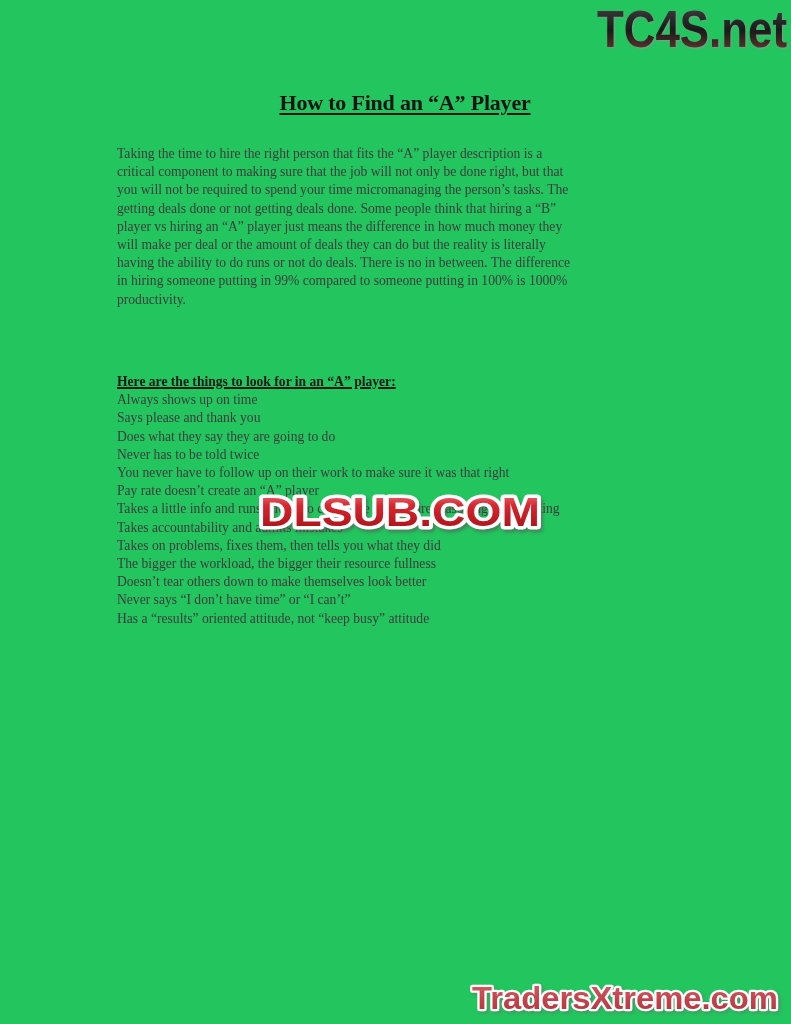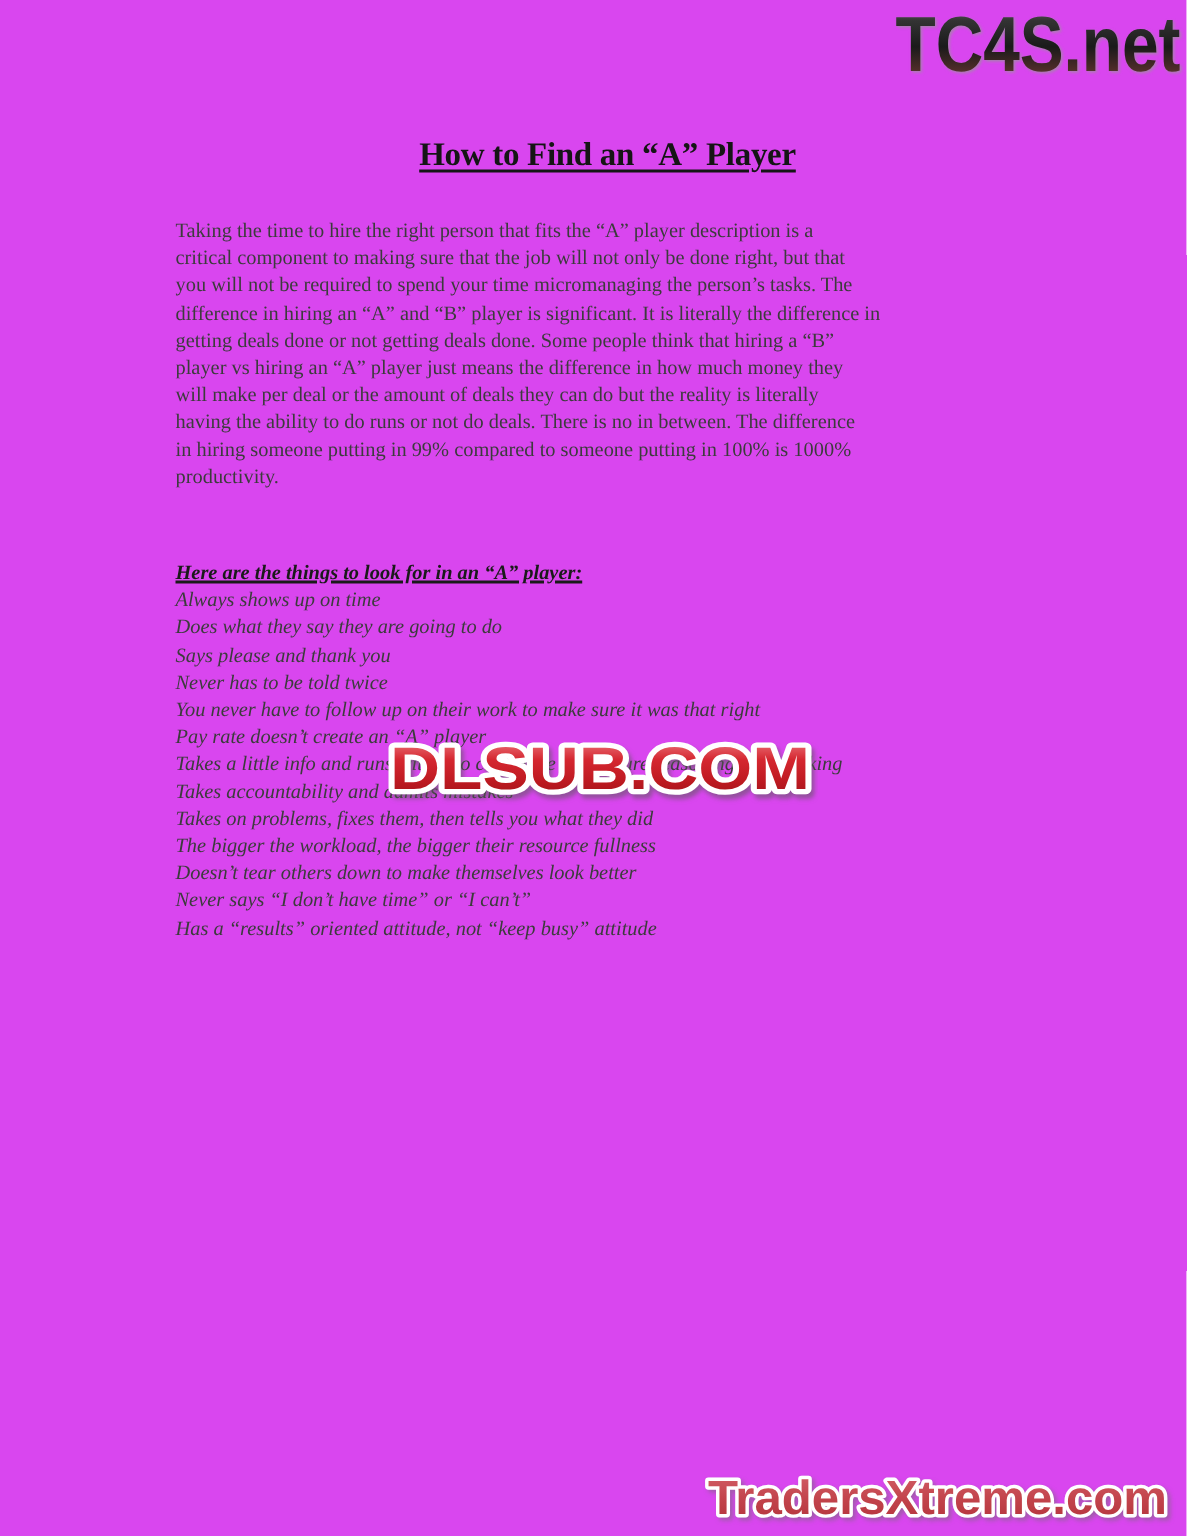--- a/index.html
+++ b/index.html
@@ -1,19 +1,19 @@
 <!DOCTYPE html>
 <html><head>
 <meta charset="utf-8">
 <style>
   html,body{margin:0;padding:0;background:#ffffff;}
   .page{
     position:relative;
     width:791px;height:1024px;
-    background:#d946ef;
+    background:#22c55e;
     overflow:hidden;
     font-family:"Liberation Serif","DejaVu Serif",serif;
     color:#3d3d3d;
   }
   
   .logo-tc4s{
     position:absolute;top:4px;left:594px;width:196px;height:50px;
     filter:drop-shadow(1px 1px 1px rgba(150,150,150,.75));
   }
   .logo-tc4s text{
@@ -33,21 +33,21 @@
     text-decoration-thickness:2px;
     text-underline-offset:3px;
   }
   .intro{
     position:absolute;top:145px;left:117px;width:600px;
     font-size:13.6px;line-height:18.2px;color:#3c3c3c;
   }
   .line{white-space:nowrap;}
   .list-section{
     position:absolute;top:373px;left:117px;width:600px;
-    font-size:13.6px;line-height:18.2px;color:#3c3c3c;font-style:italic;
+    font-size:13.6px;line-height:18.2px;color:#3c3c3c;
   }
   .list-heading{
     font-weight:bold;color:#1a1a1a;
     text-decoration:underline;
     text-decoration-thickness:1.5px;
     white-space:nowrap;
   }
   
   .wm-dlsub{
     position:absolute;left:250px;top:489px;width:300px;height:46px;
@@ -89,34 +89,33 @@
   </svg>
 
   <div class="doc-title">
     <span>How to Find an “A” Player</span>
   </div>
 
   <div class="intro">
     <div class="line">Taking the time to hire the right person that fits the “A” player description is a</div>
     <div class="line">critical component to making sure that the job will not only be done right, but that</div>
     <div class="line">you will not be required to spend your time micromanaging the person’s tasks. The</div>
-    <div class="line">difference in hiring an “A” and “B” player is significant. It is literally the difference in</div>
     <div class="line">getting deals done or not getting deals done. Some people think that hiring a “B”</div>
     <div class="line">player vs hiring an “A” player just means the difference in how much money they</div>
     <div class="line">will make per deal or the amount of deals they can do but the reality is literally</div>
     <div class="line">having the ability to do runs or not do deals. There is no in between. The difference</div>
     <div class="line">in hiring someone putting in 99% compared to someone putting in 100% is 1000%</div>
     <div class="line">productivity.</div>
   </div>
 
   <div class="list-section">
     <div class="list-heading">Here are the things to look for in an “A” player:</div>
     <div class="line">Always shows up on time</div>
+    <div class="line">Says please and thank you</div>
     <div class="line">Does what they say they are going to do</div>
-    <div class="line">Says please and thank you</div>
     <div class="line">Never has to be told twice</div>
     <div class="line">You never have to follow up on their work to make sure it was that right</div>
     <div class="line">Pay rate doesn’t create an “A” player</div>
     <div class="line">Takes a little info and runs with it to create the big picture reasoning and thinking</div>
     <div class="line">Takes accountability and admits mistakes</div>
     <div class="line">Takes on problems, fixes them, then tells you what they did</div>
     <div class="line">The bigger the workload, the bigger their resource fullness</div>
     <div class="line">Doesn’t tear others down to make themselves look better</div>
     <div class="line">Never says “I don’t have time” or “I can’t”</div>
     <div class="line">Has a “results” oriented attitude, not “keep busy” attitude</div>

